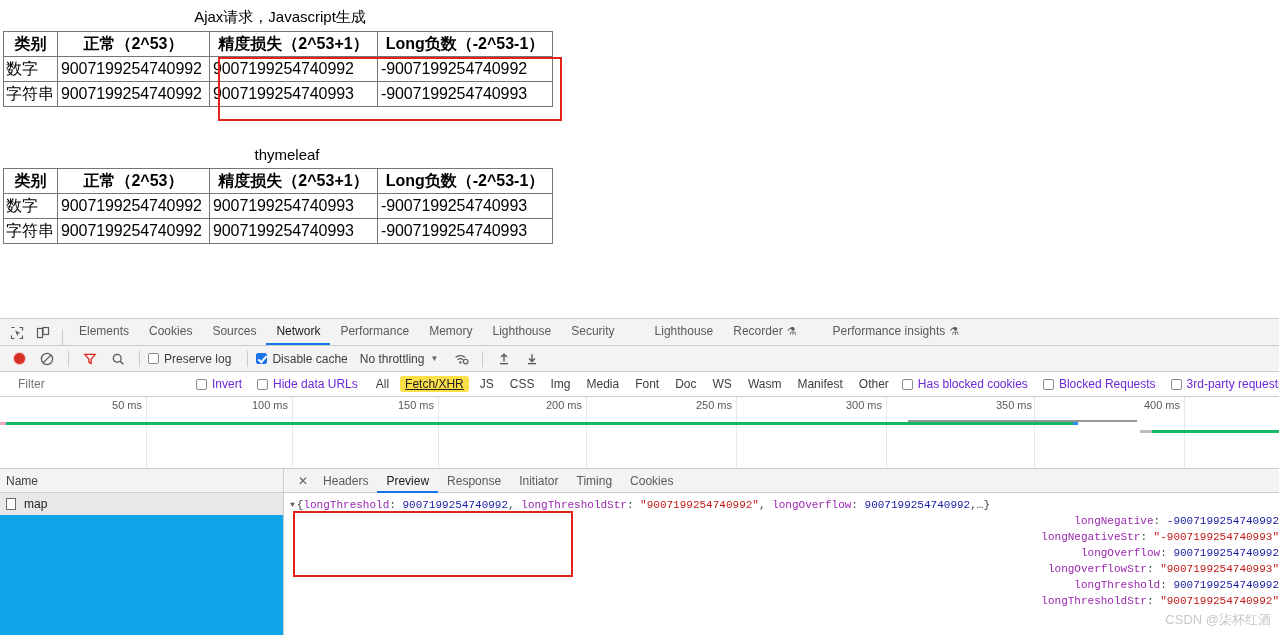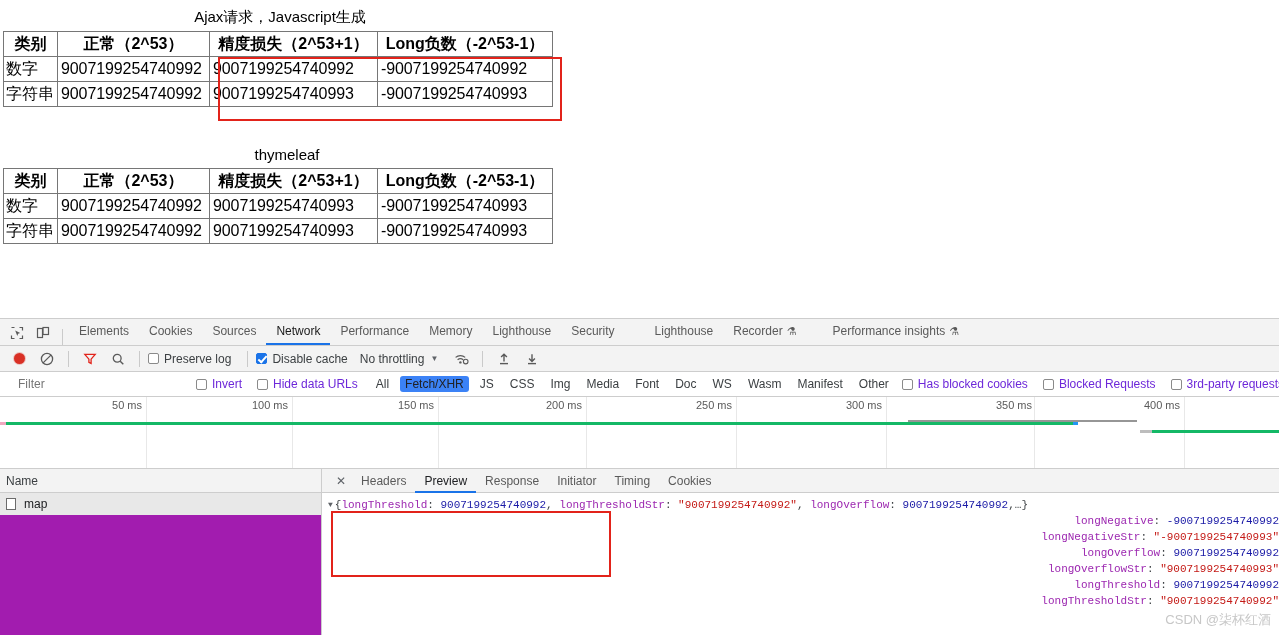--- a/index.html
+++ b/index.html
@@ -109,42 +109,42 @@
     border-bottom: 1px solid #cdcdcd;
     padding-left: 16px;
   }
   .filter-input {
     width: 160px; font-size: 12px; color: #9aa0a6;
     border: none; outline: none; background: transparent;
     height: 22px;
   }
   .fsep { width: 1px; height: 16px; background: #d0d0d0; margin: 0 8px; }
   .ftype { font-size: 12px; color: #3c4043; padding: 1px 5px; border-radius: 3px; margin: 0 3px; white-space: nowrap;}
-  .ftype.active { background: #3b82f6; color: #202124; }
+  .ftype.active { background: #fde047; color: #202124; text-decoration: underline; }
   .fchk { display: flex; align-items: center; margin-right: 10px; }
   .fchk span { font-size: 12px; color: #6d28d9; margin-left: 5px; white-space: nowrap;}
 
   
   .dt-overview {
     position: relative; height: 72px; background: #fff;
     border-bottom: 1px solid #cdcdcd; overflow: hidden;
   }
   .ov-grid { position: absolute; top: 0; bottom: 0; width: 1px; background: #e8e8e8; }
   .ov-tick { position: absolute; top: 2px; font-size: 11px; color: #5a5a5a; text-align: right; }
   .ov-band { position: absolute; height: 3px; }
   .ov-green { background: #14b866; }
   .ov-gray  { background: #969696; }
   .ov-blue  { background: #2196f3; }
   .ov-cap   { background: #bdbdbd; }
   .ov-pink  { background: #f0a8c0; }
 
   
   .dt-lower { position: relative; height: 166px; display: flex; }
   .dt-names {
-    width: 322px; border-right: 1px solid #cdcdcd; background: #a21caf;
+    width: 284px; border-right: 1px solid #cdcdcd; background: #0ea5e9;
     display: flex; flex-direction: column;
   }
   .names-head {
     height: 24px; background: #f3f3f3; border-bottom: 1px solid #cdcdcd;
     display: flex; align-items: center; padding-left: 6px;
     font-size: 12px; color: #3c4043;
   }
   .name-row {
     height: 22px; display: flex; align-items: center; padding-left: 6px;
     font-size: 12px; color: #202124; background: #e8e8e8;

